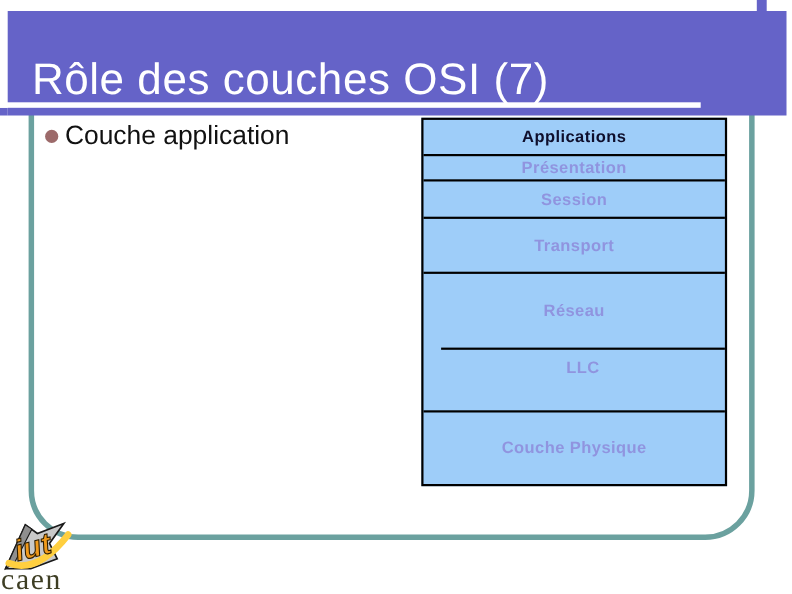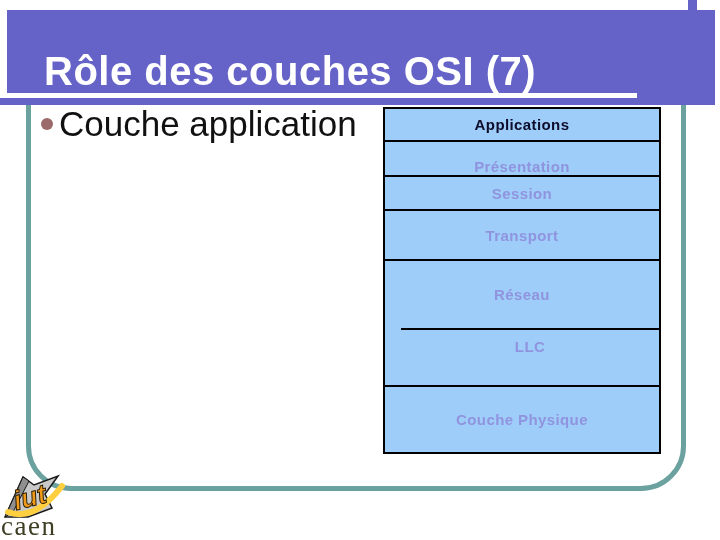--- a/index.html
+++ b/index.html
@@ -29,22 +29,22 @@
     box-sizing:border-box;border:5px solid var(--frame);border-radius:45px;
     z-index:0;background:transparent;
   }
 
   
   .title-bar{
     position:absolute;left:7px;top:10px;width:708px;height:95px;
     background:var(--title-bar);z-index:2;
   }
   .title-bar h1{
-    margin:16px;padding:24px 0 0 21px;
-    font-size:40px;font-weight:700;line-height:1.05;
+    margin:1px;padding:40px 0 0 21px;
+    font-size:40px;font-weight:400;line-height:1.05;
     color:var(--title-text);white-space:nowrap;
     letter-spacing:0.5px;
   }
   .title-underline{
     position:absolute;left:0;top:93px;width:637px;height:5px;
     background:#ffffff;z-index:3;
   }
   .title-bar-left-stub{
     position:absolute;left:0;top:98px;width:7px;height:7px;
     background:var(--title-bar);z-index:2;
@@ -58,21 +58,21 @@
   .bullet-row{
     position:absolute;left:41px;top:108px;z-index:4;
     display:flex;align-items:center;
   }
   .bullet-dot{
     width:12px;height:12px;border-radius:50%;
     background:var(--bullet-dot);
     margin-right:6px;flex:0 0 auto;
   }
   .bullet-label{
-    font-size:35px;color:var(--body-text);white-space:nowrap;
+    font-size:24px;color:var(--body-text);white-space:nowrap;
     line-height:32px;
   }
 
   
   .osi-stack{
     position:absolute;left:383px;top:107px;width:278px;
     box-sizing:border-box;border:2px solid var(--layer-border);
     background:var(--layer-fill);z-index:1;
     display:flex;flex-direction:column;
   }
@@ -110,21 +110,21 @@
   <div class="bullet-row">
     <span class="bullet-dot"></span>
     <span class="bullet-label">Couche application</span>
   </div>
 
   <div class="osi-stack" id="osi-stack">
     <div class="osi-layer" style="height: 31px;">
       <span class="osi-layer-label active">Applications</span>
     </div>
 
-    <div class="osi-layer" style="height: 35px; align-items: flex-end;">
+    <div class="osi-layer" style="height: 23px;">
       <span class="osi-layer-label">Présentation</span>
     </div>
 
     <div class="osi-layer" style="height: 34px;">
       <span class="osi-layer-label">Session</span>
     </div>
 
     <div class="osi-layer" style="height: 50px;">
       <span class="osi-layer-label">Transport</span>
     </div>

